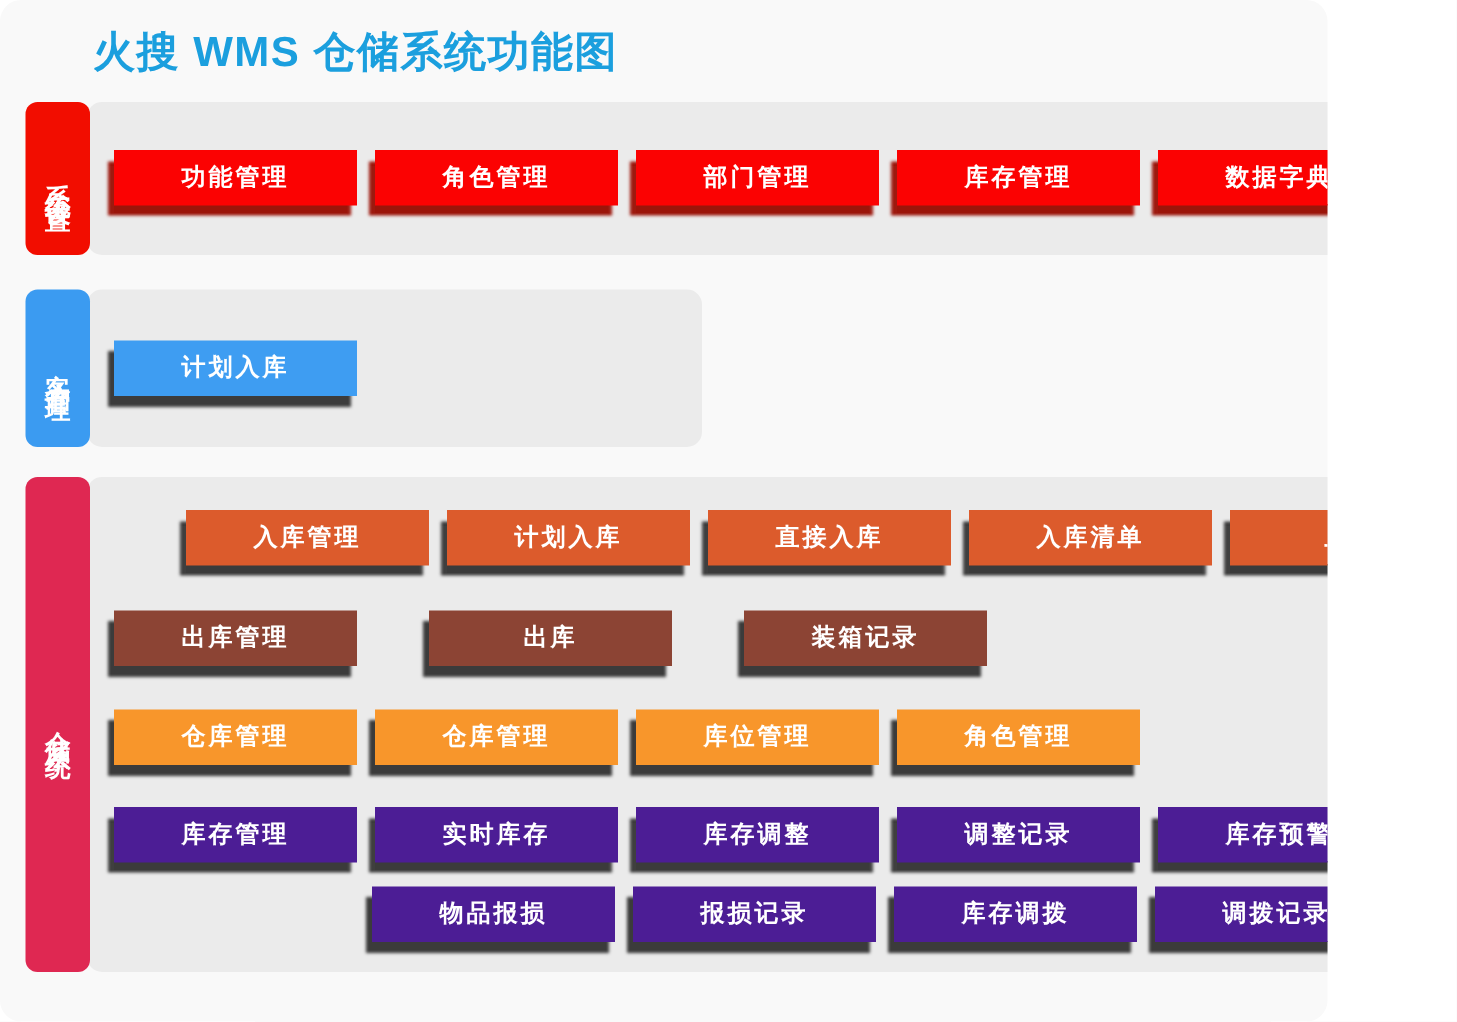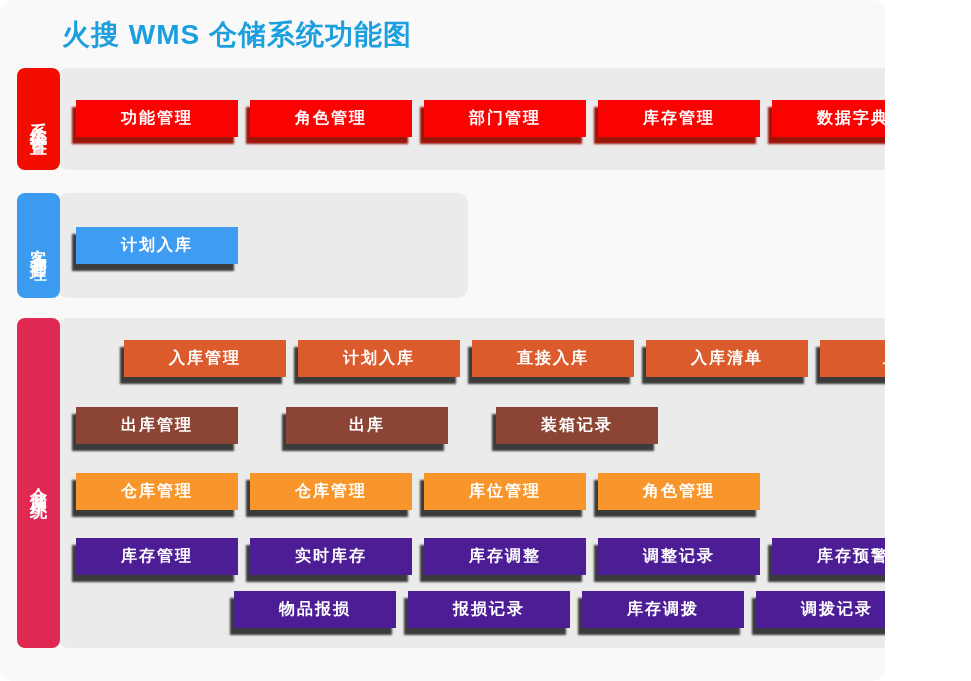--- a/index.html
+++ b/index.html
@@ -19,21 +19,21 @@
     position:absolute; left:17px; width:43px; border-radius:8px;
     color:#ffffff; font-weight:bold; font-size:17px;
     display:flex; align-items:center; justify-content:center;
     writing-mode:vertical-rl; text-orientation:upright; letter-spacing:5px;
     box-sizing:border-box;
   }
   .lbl-red     { background:#f20d00; }
   .lbl-blue    { background:#3b9bf1; }
   .lbl-crimson { background:#df2852; }
   .row { position:absolute; left:18px; display:flex; gap:12px; }
-  .row.indent1 { left:176px;border-radius:15px; }
+  .row.indent1 { left:190px;border-radius:15px; }
   .btn {
     width:162px; height:37px; box-sizing:border-box;
     display:flex; align-items:center; justify-content:center;
     color:#ffffff; font-weight:bold; font-size:16px; letter-spacing:2px;
   }
   .btn.red       { background:#fb0202; box-shadow:-4px 7px 2px #9b150a; }
   .btn.blue      { background:#3e9df2; box-shadow:-4px 7px 2px #3c3c3c; }
   .btn.vermilion { background:#dc5b2c; box-shadow:-4px 7px 2px #3b3b3b; }
   .btn.brown     { background:#8c4434; box-shadow:-4px 7px 2px #3b3b3b; }
   .btn.orange    { background:#f8962b; box-shadow:-4px 7px 2px #3b3b3b; }

